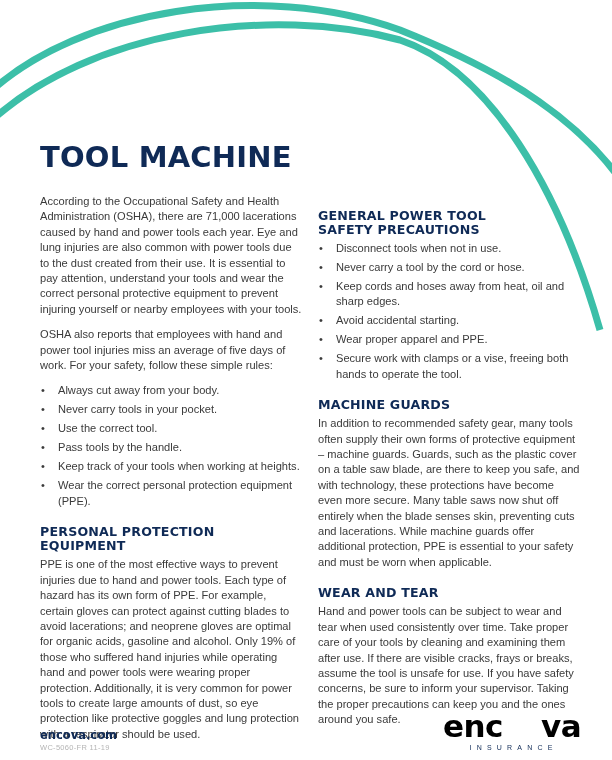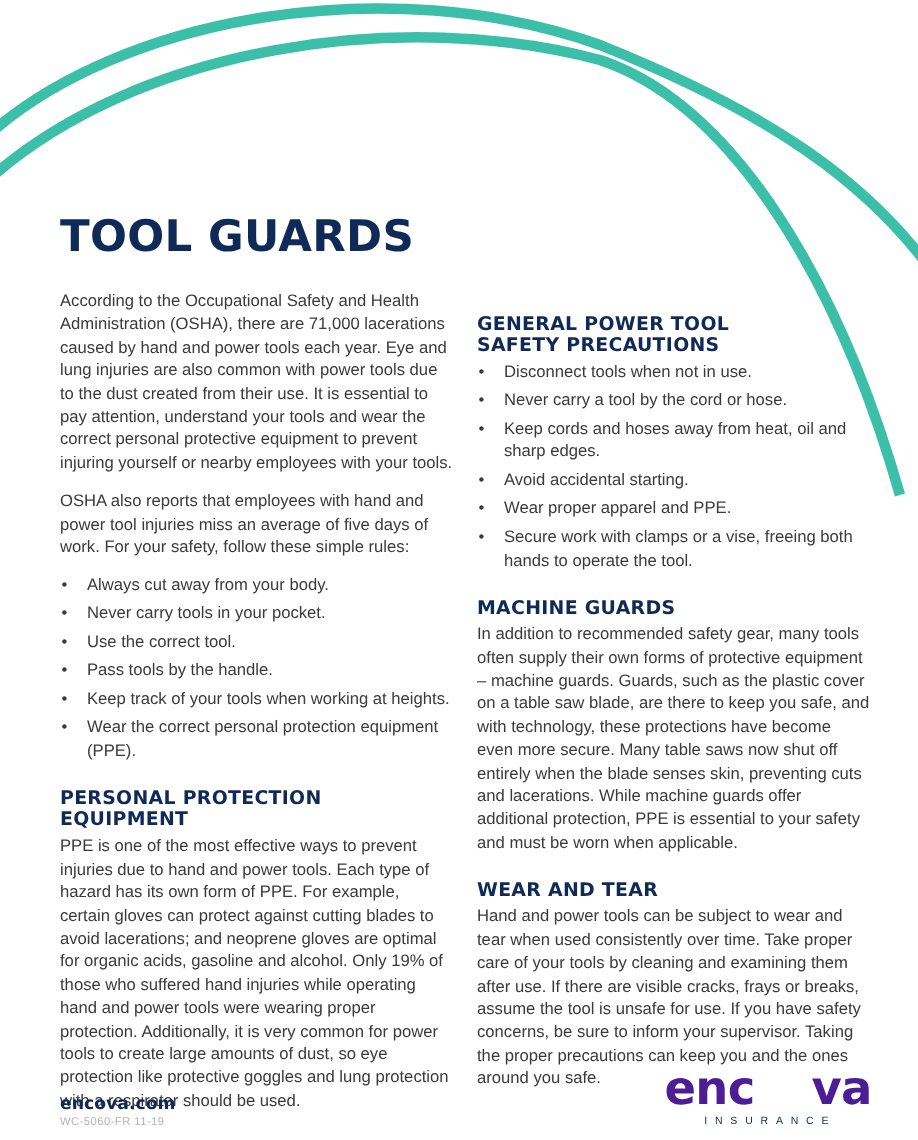--- a/index.html
+++ b/index.html
@@ -17,35 +17,35 @@
        font-size: 12.6px; line-height: 14px; color: #0f2a56; letter-spacing: 0.2px; }
   ul { list-style: none; margin: 0 0 12px 0; padding: 0; }
   li { position: relative; padding-left: 18px; margin-bottom: 3.6px; }
   li .bullet { position: absolute; left: 1px; top: 0; }
   .section { margin-top: 12px; }
   .footer-url { position: absolute; left: 40px; top: 728px; font-family: "DejaVu Sans", sans-serif;
                 font-weight: bold; font-size: 11.5px; color: #0f2a56; text-align: right; }
   .footer-code { position: absolute; left: 40px; top: 743px; font-size: 7.5px; color: #b5b5b5; letter-spacing: 0.3px; }
   .logo { position: absolute; left: 443px; top: 711px; width: 135px; }
   .logo-word { font-family: "DejaVu Sans", sans-serif; font-weight: bold; font-size: 31px;
-               line-height: 30px; color: #4c1d95; letter-spacing: -0.5px; display: flex; align-items: flex-end; gap: 19px; }
+               line-height: 30px; color: #000000; letter-spacing: -0.5px; display: flex; align-items: flex-end; gap: 19px; }
   .logo-word .inf { display: inline-block; width: 42px; height: 30px; }
   .logo-sub { font-size: 7px; letter-spacing: 5.2px; color: #0f2a56; text-align: center; margin-top: 3px; padding-left: 6px; }
 </style>
 </head>
 <body>
 
 <svg class="arcs" viewBox="0 0 612 760">
   <path d="M -10 92 C 80 10, 260 -20, 400 30 C 500 70, 590 120, 640 210" fill="none" stroke="#3cbfa8" stroke-width="7"></path>
   <path d="M -10 122 C 90 30, 270 5, 400 40 C 490 70, 560 190, 600 330" fill="none" stroke="#3cbfa8" stroke-width="7"></path>
 </svg>
 
 <h1 class="title">
   <br>
-  <span>TOOL GUARDS</span>
+  <span>TOOL MACHINE</span>
 </h1>
 
 <div class="col col-left">
   <p>According to the Occupational Safety and Health Administration (OSHA), there are 71,000 lacerations caused by hand and power tools each year. Eye and lung injuries are also common with power tools due to the dust created from their use. It is essential to pay attention, understand your tools and wear the correct personal protective equipment to prevent injuring yourself or nearby employees with your tools.</p>
   <p>OSHA also reports that employees with hand and power tool injuries miss an average of five days of work. For your safety, follow these simple rules:</p>
   <ul>
     <li><span class="bullet">•</span><span>Always cut away from your body.</span></li>
     <li><span class="bullet">•</span><span>Never carry tools in your pocket.</span></li>
     <li><span class="bullet">•</span><span>Use the correct tool.</span></li>
     <li><span class="bullet">•</span><span>Pass tools by the handle.</span></li>

